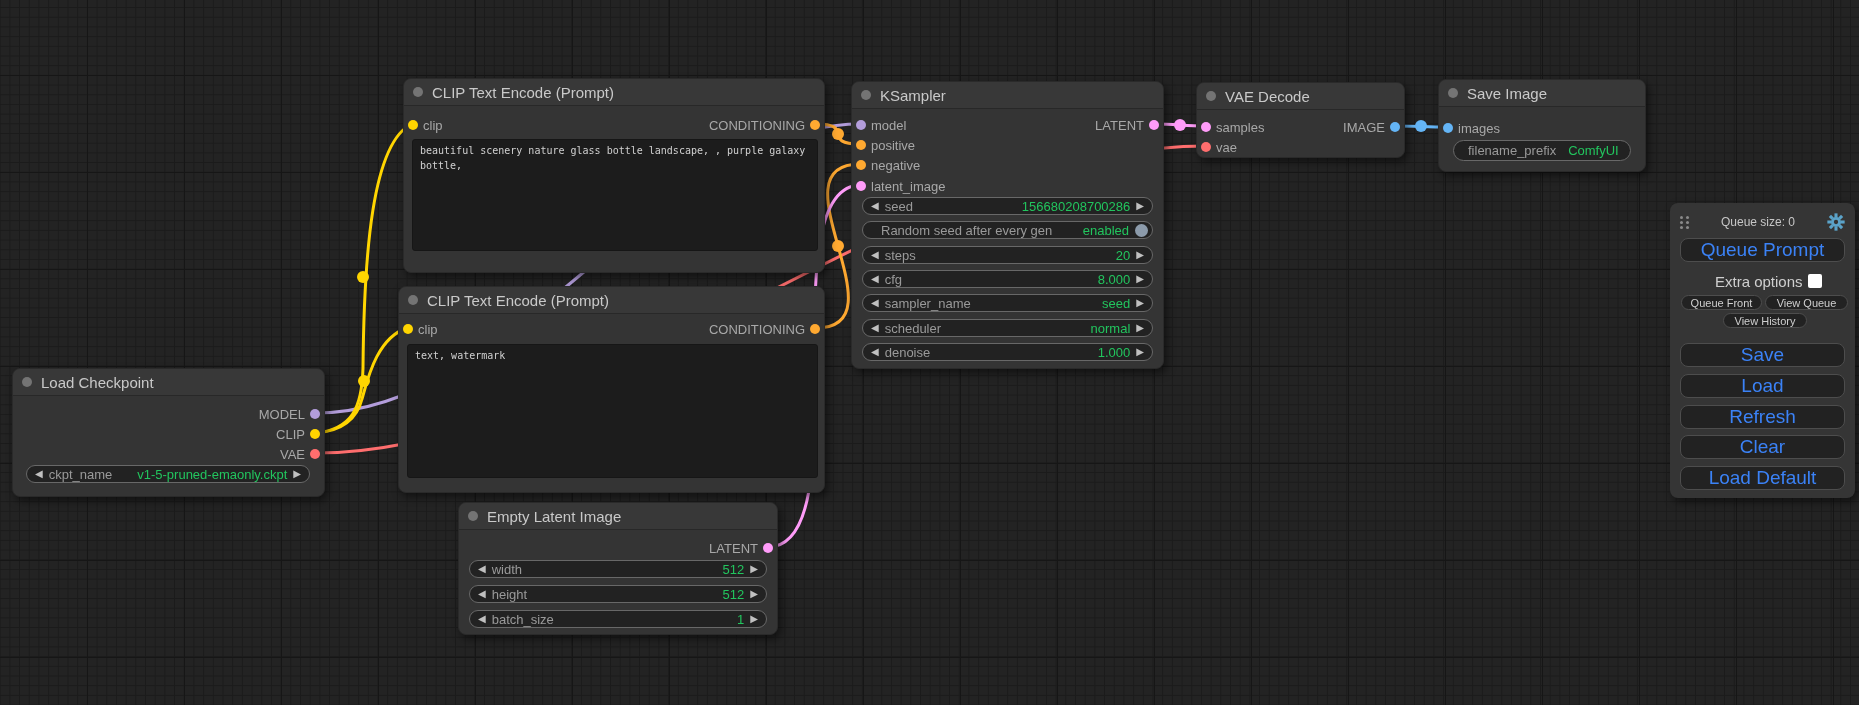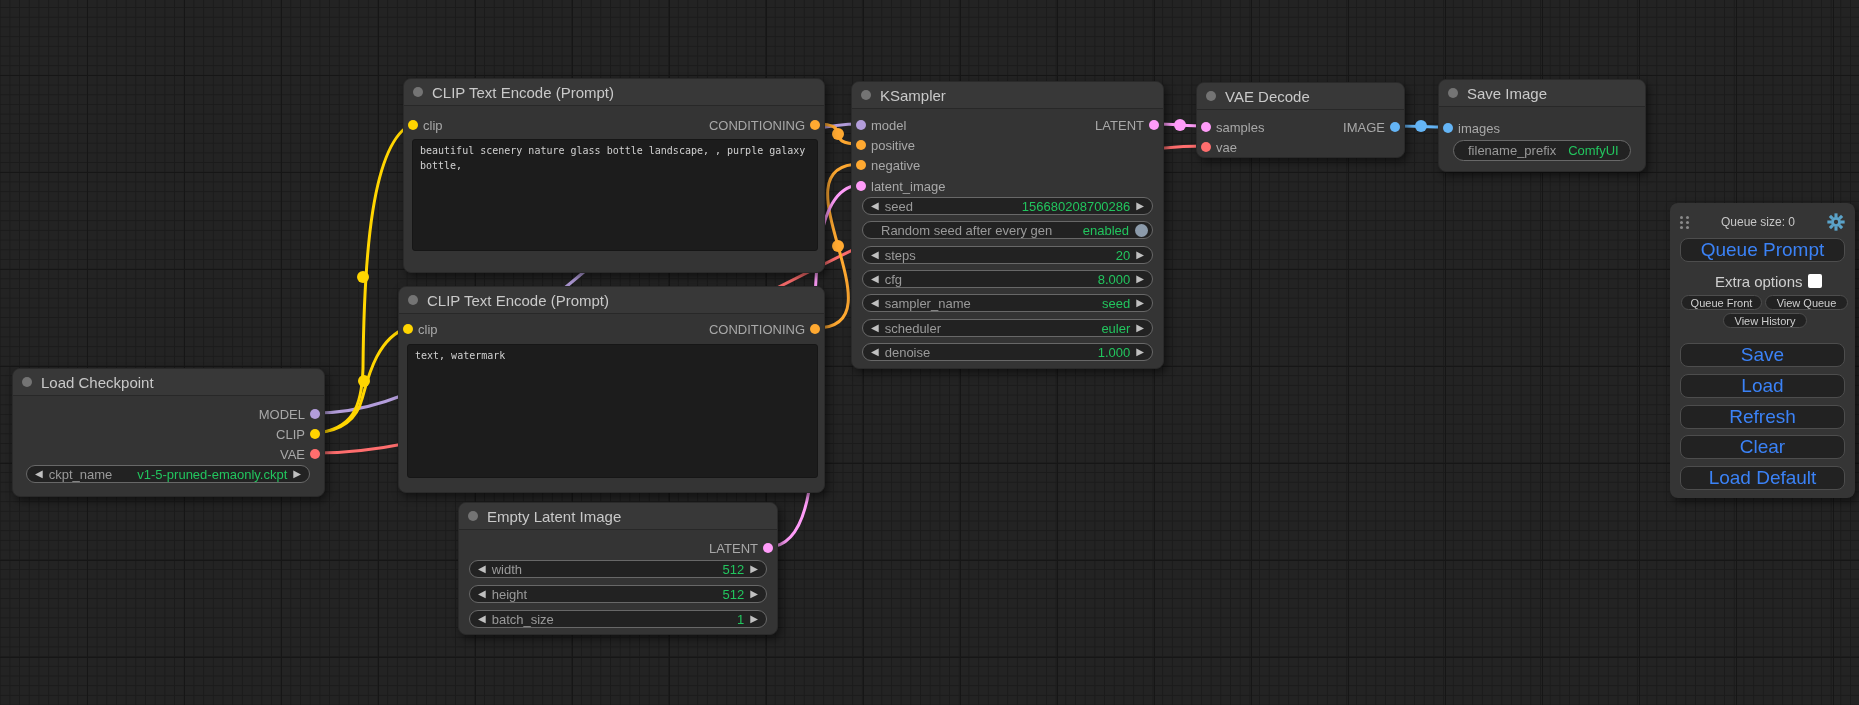--- a/index.html
+++ b/index.html
@@ -234,21 +234,21 @@
     <span class="arr">◀</span>
     <span class="wlabel">sampler_name</span>
     <span class="spacer"></span>
     <span class="wvalue">seed</span>
     <span class="arr">▶</span>
   </div>
   <div class="pill" style="top:237px">
     <span class="arr">◀</span>
     <span class="wlabel">scheduler</span>
     <span class="spacer"></span>
-    <span class="wvalue">euler</span>
+    <span class="wvalue">normal</span>
     <span class="arr">▶</span>
   </div>
   <div class="pill" style="top:261px">
     <span class="arr">◀</span>
     <span class="wlabel">denoise</span>
     <span class="spacer"></span>
     <span class="wvalue">1.000</span>
     <span class="arr">▶</span>
   </div>
 </div>

